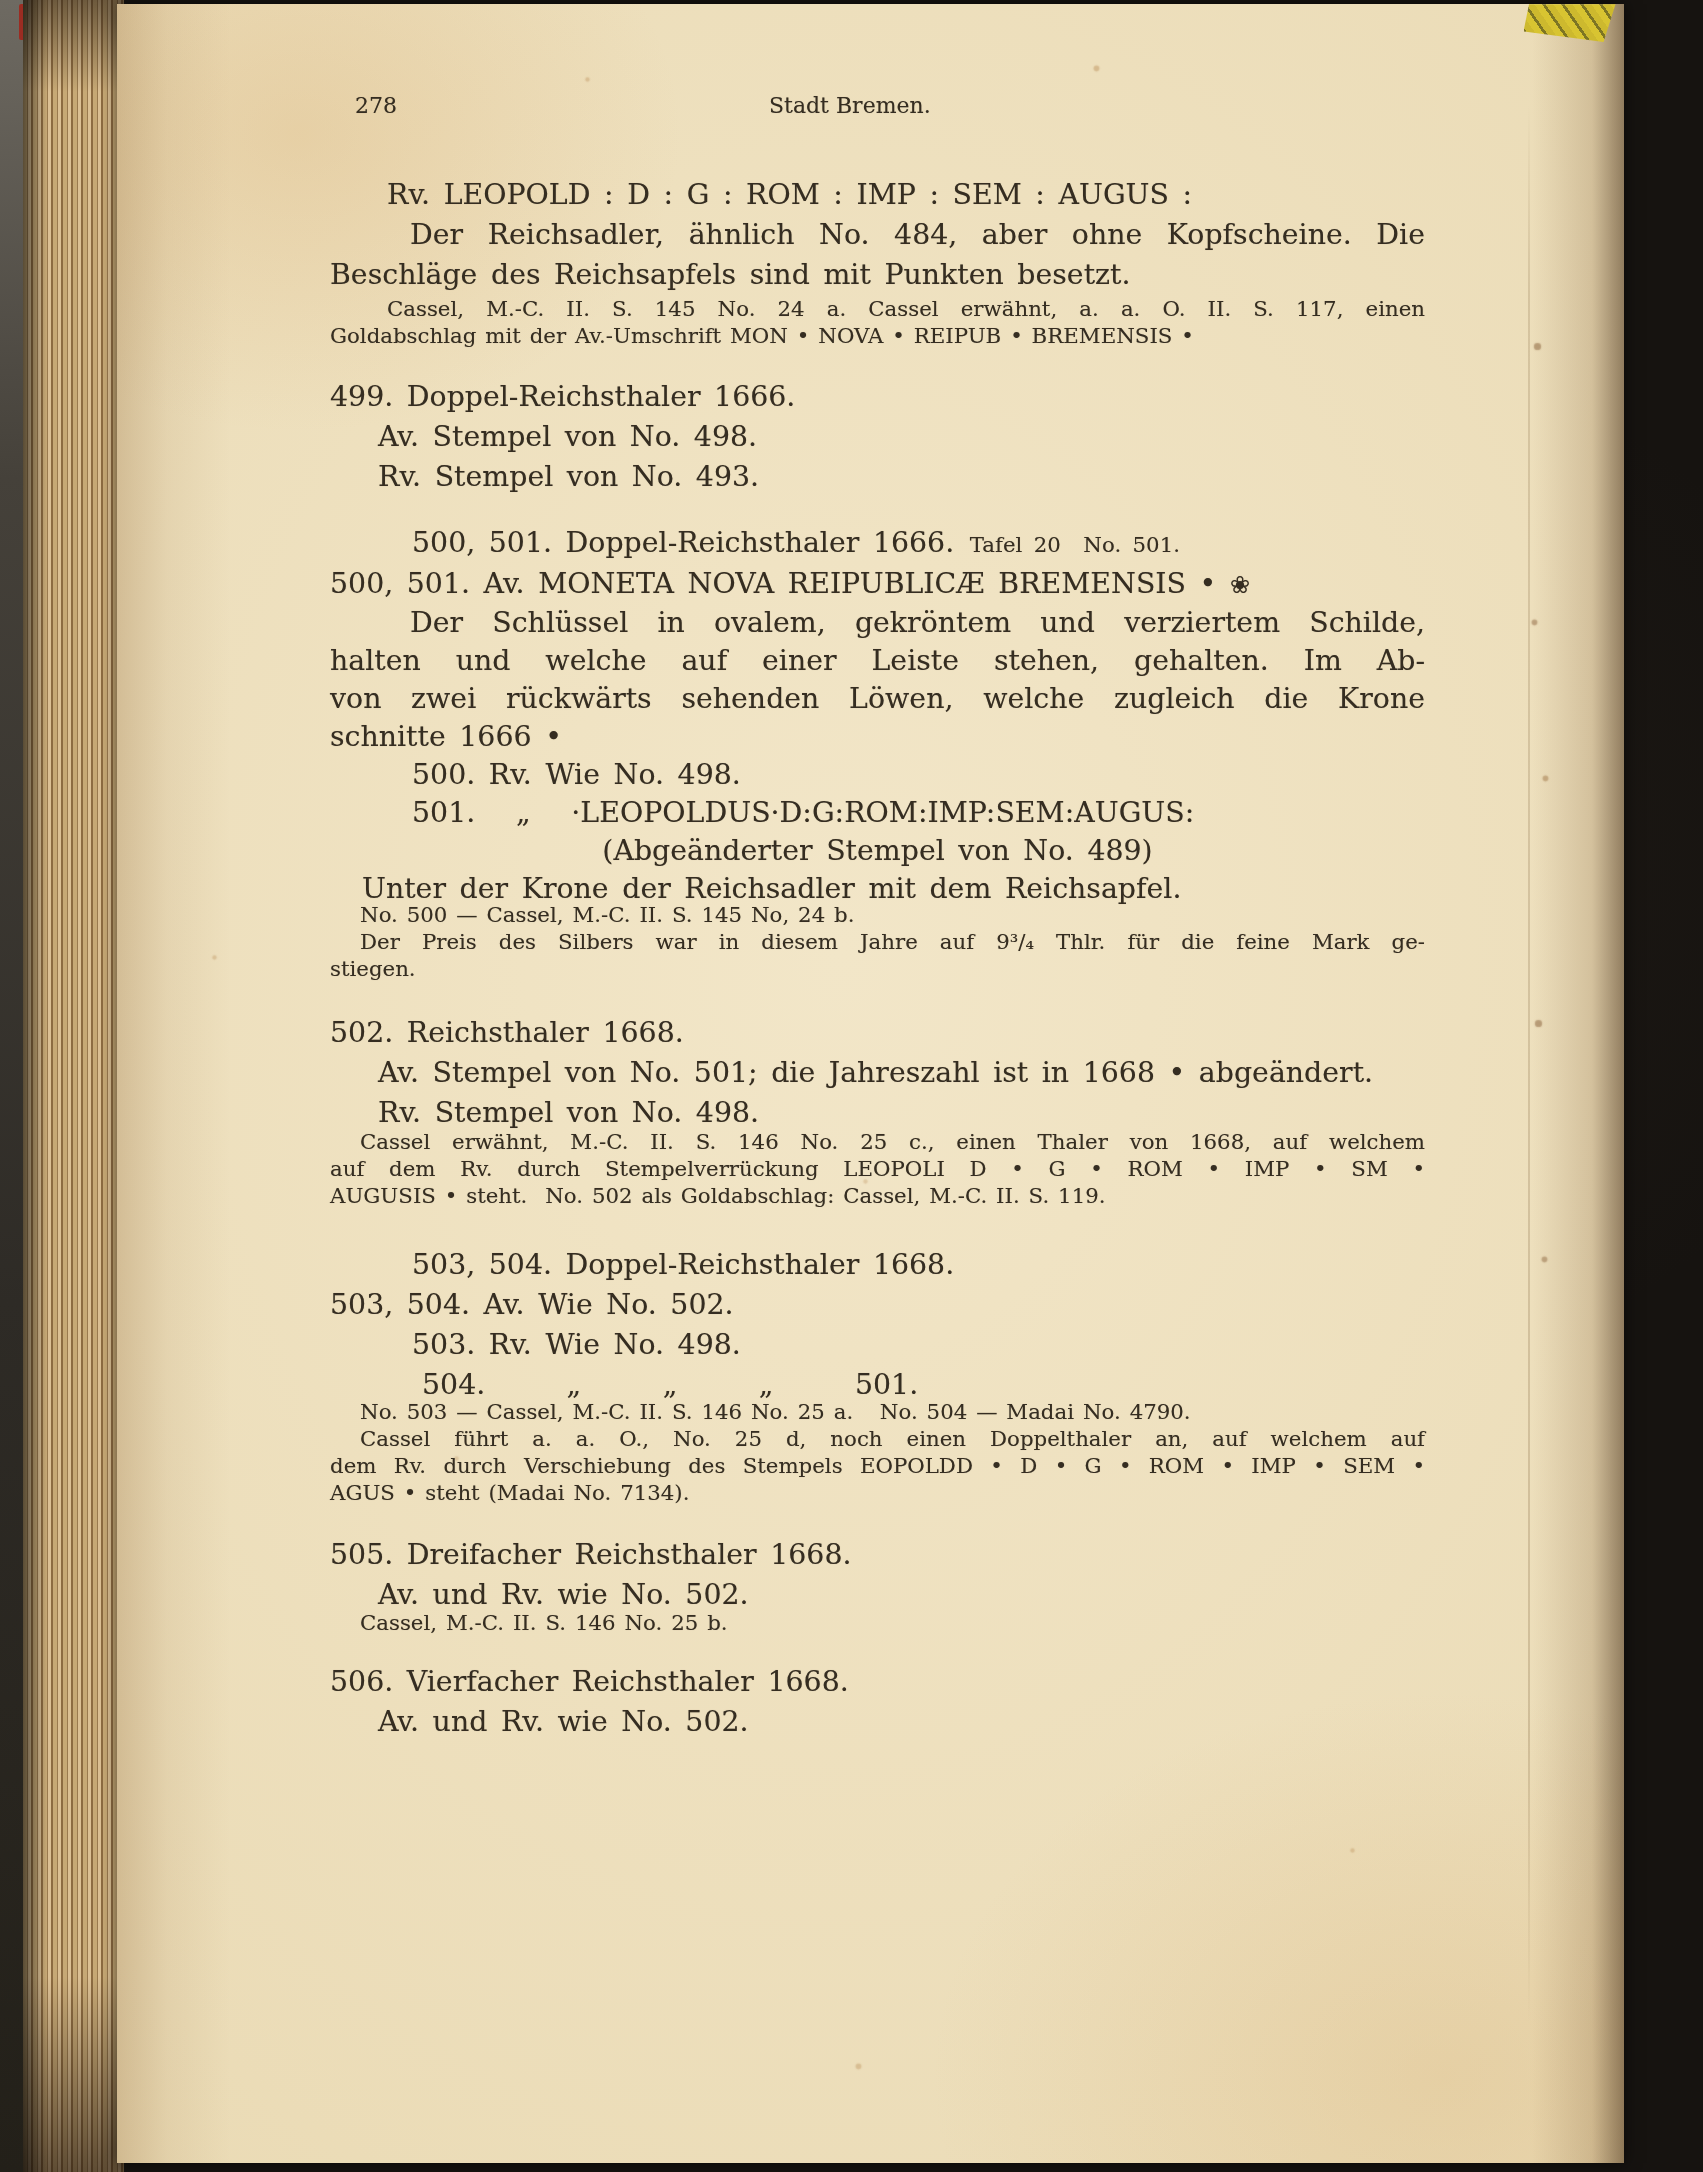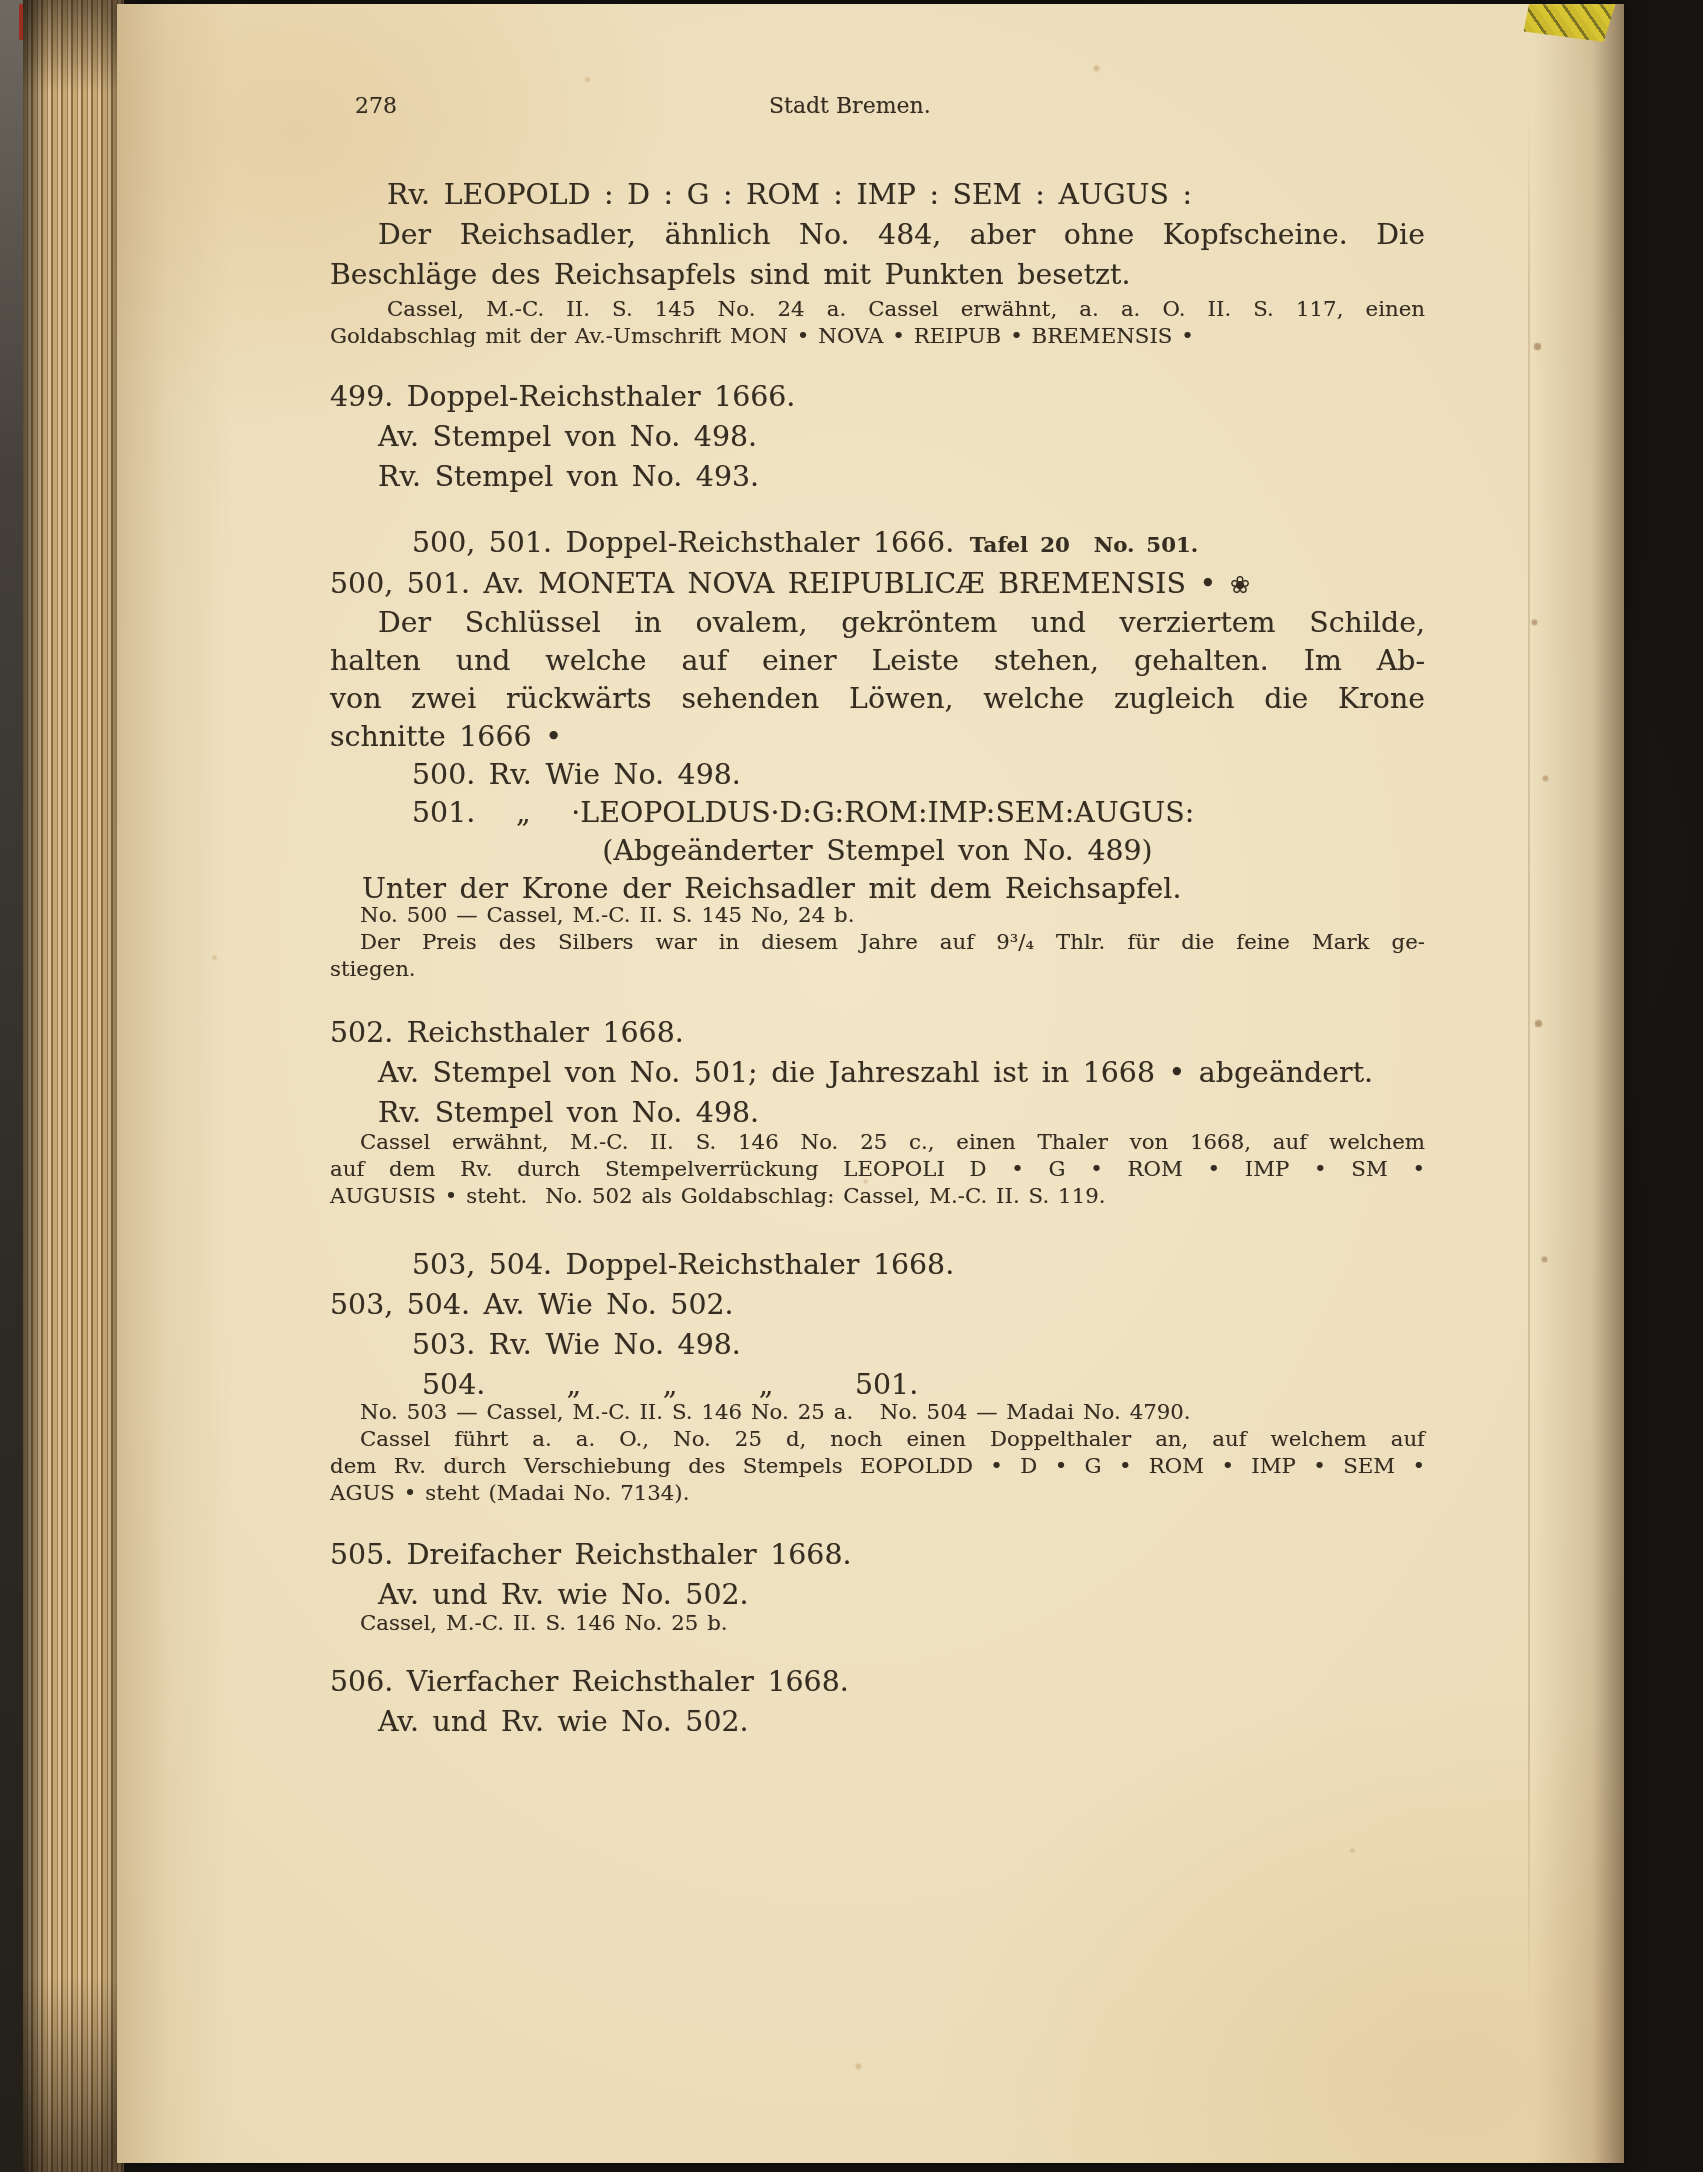--- a/index.html
+++ b/index.html
@@ -73,24 +73,24 @@
   .l{font-size:28.4px;line-height:40px;white-space:pre;word-spacing:.16em;}
   .l54{line-height:38px;}
   .sm{font-size:21.3px;line-height:27px;white-space:pre;word-spacing:.10em;}
   .b{font-weight:normal;}
   .j{text-align:justify;text-align-last:justify;white-space:normal;}
   .right{text-align:center;}
   .i42{margin-left:30px;}
   .i45{margin-left:32px;}
   .i68{margin-left:48px;}
   .i80{margin-left:57px;}
-  .i112{margin-left:48px;}
+  .i112{margin-left:80px;}
   .i115{margin-left:82px;}
   .i130{margin-left:92px;}
-  .hnote{font-size:21.3px;font-weight:bold;margin-left:15.6px;}
+  .hnote{font-size:21.3px;font-weight:normal;margin-left:15.6px;}
   .ros{font-family:"DejaVu Sans","Liberation Sans",sans-serif;font-size:24px;}
 </style>
 </head>
 <body>
 
 <div class="board"></div>
 <div class="red-mark"></div>
 <div class="edge-stack"></div>
 
 <div class="page">

